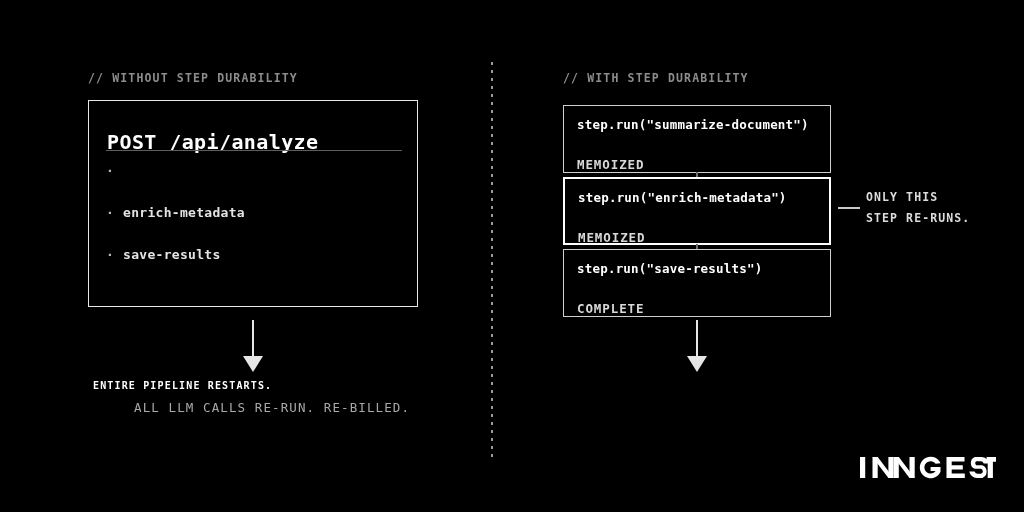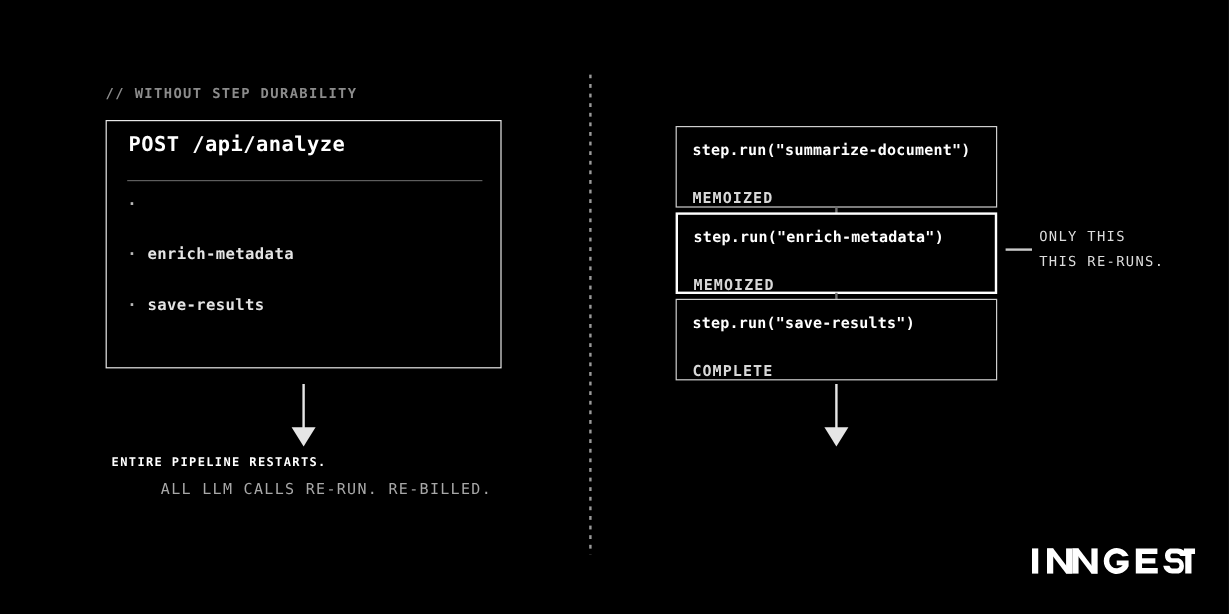--- a/index.html
+++ b/index.html
@@ -51,22 +51,22 @@
     left: 88px;
     top: 100px;
     width: 330px;
     height: 207px;
     border: 1.5px solid #e8e8e8;
     box-sizing: border-box;
   }
   .monolith-title {
     position: absolute;
     left: 18px;
-    top: 10px;
-    font-size: 17px;
+    top: 29px;
+    font-size: 20px;
     font-weight: 700;
     color: #ffffff;
     letter-spacing: 0.4px;
     white-space: nowrap;
   }
   .monolith-rule {
     position: absolute;
     left: 17px;
     top: 49px;
     width: 296px;
@@ -151,21 +151,21 @@
     top: 207px;
     width: 22px;
     height: 1.5px;
     background: #c9c9c9;
   }
   .callout-text {
     position: absolute;
     left: 866px;
     top: 187px;
     font-size: 11.5px;
-    font-weight: 400;
+    font-weight: 700;
     letter-spacing: 1.1px;
     color: #dcdcdc;
     line-height: 21px;
     white-space: nowrap;
   }
 
   
   .arrow {
     position: absolute;
     width: 24px;
@@ -263,25 +263,26 @@
     <div class="step-status">MEMOIZED</div>
   </div>
 
   <div class="connector" id="conn-1"></div>
 
   <div class="step-box" id="step-2">
     <div class="step-call">step.run("save-results")</div>
     <div class="step-status">COMPLETE</div>
   </div>
 
+  <div class="section-header" id="hdr-right">// WITH STEP DURABILITY</div>
 
   <div class="callout-line"></div>
   <div class="callout-text">
     <div>ONLY THIS</div>
-    <div>THIS RE-RUNS.</div>
+    <div>STEP RE-RUNS.</div>
   </div>
 
   <div class="arrow" id="arrow-left">
     <div class="arrow-stem"></div>
     <div class="arrow-head"></div>
   </div>
   <div class="arrow" id="arrow-right">
     <div class="arrow-stem"></div>
     <div class="arrow-head"></div>
   </div>

